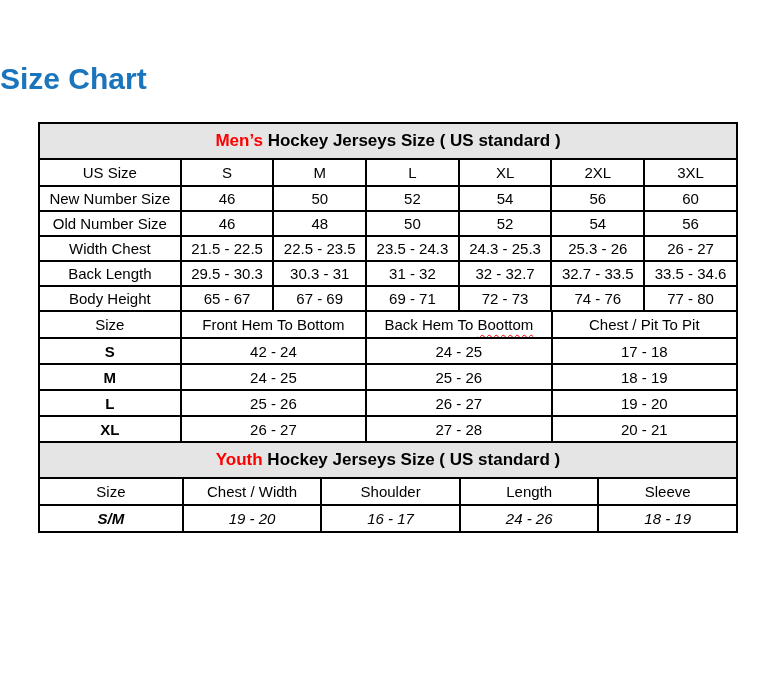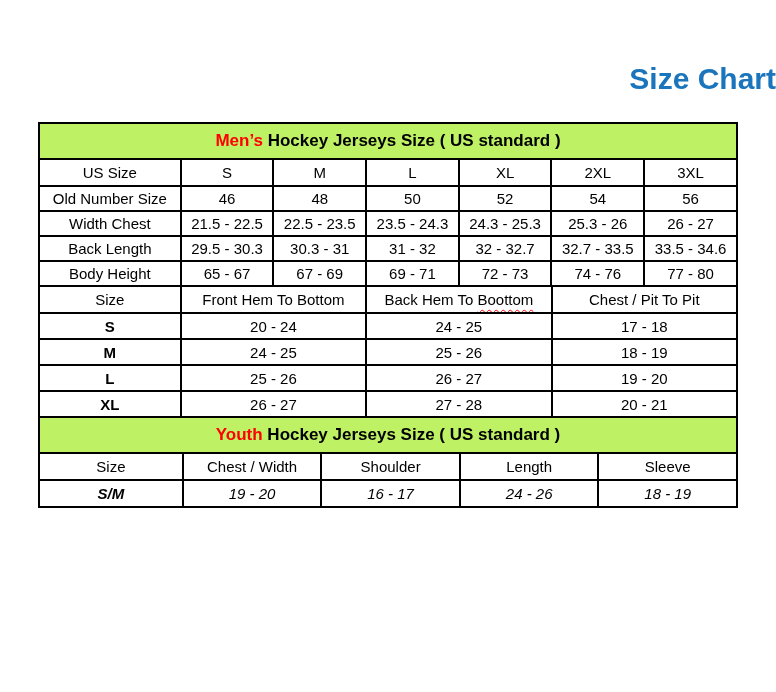--- a/index.html
+++ b/index.html
@@ -7,21 +7,21 @@
     padding: 0;
     background: #ffffff;
     width: 776px;
     height: 692px;
     font-family: "Liberation Sans", sans-serif;
     color: #000;
     overflow: hidden;
   }
   .page-title {
     margin: 62px 0 0 0;
-    text-align: right;
+    text-align: left;
     font-size: 30px;
     line-height: 34px;
     font-weight: bold;
     color: #1B75BC;
     letter-spacing: 0px;
   }
   .chart-wrap {
     width: 700px;
     margin: 26px auto 0 auto;
   }
@@ -35,21 +35,21 @@
     border: 2px solid #000;
     text-align: center;
     vertical-align: middle;
     padding: 0 2px;
     font-size: 15px;
     background: #fff;
     overflow: hidden;
     white-space: nowrap;
   }
   tr.band th {
-    background: #bef264;
+    background: #e5e5e5;
     font-size: 17px;
     font-weight: bold;
     height: 34px;
   }
   tr.band .hl { color: #FF0000; }
   tr.colhead th { font-weight: normal; height: 25px; margin-left: 8px; }
   td { height: 23px; font-weight: normal; }
   .womens td { height: 24px; }
   .youth td { height: 25px; font-style: italic; }
   td.rowlabel-bold { font-weight: bold; }
@@ -81,20 +81,29 @@
       <th colspan="7"><span class="hl">Men’s</span><span> Hockey Jerseys Size ( US standard )</span></th>
     </tr>
     <tr class="colhead">
       <th>US Size</th>
       <th>S</th>
       <th>M</th>
       <th>L</th>
       <th>XL</th>
       <th>2XL</th>
       <th>3XL</th>
+    </tr>
+    <tr>
+      <td>New Number Size</td>
+      <td>46</td>
+      <td>50</td>
+      <td>52</td>
+      <td>54</td>
+      <td>56</td>
+      <td>60</td>
     </tr>
     <tr>
       <td>Old Number Size</td>
       <td>46</td>
       <td>48</td>
       <td>50</td>
       <td>52</td>
       <td>54</td>
       <td>56</td>
     </tr>
@@ -137,21 +146,21 @@
     </colgroup>
     <tbody>
     <tr class="colhead">
       <th>Size</th>
       <th>Front Hem To Bottom</th>
       <th><span>Back Hem To </span><span class="misspell">Boottom</span></th>
       <th>Chest / Pit To Pit</th>
     </tr>
     <tr>
       <td class="rowlabel-bold">S</td>
-      <td>20 - 24</td>
+      <td>42 - 24</td>
       <td>24 - 25</td>
       <td>17 - 18</td>
     </tr>
     <tr>
       <td class="rowlabel-bold">M</td>
       <td>24 - 25</td>
       <td>25 - 26</td>
       <td>18 - 19</td>
     </tr>
     <tr>

